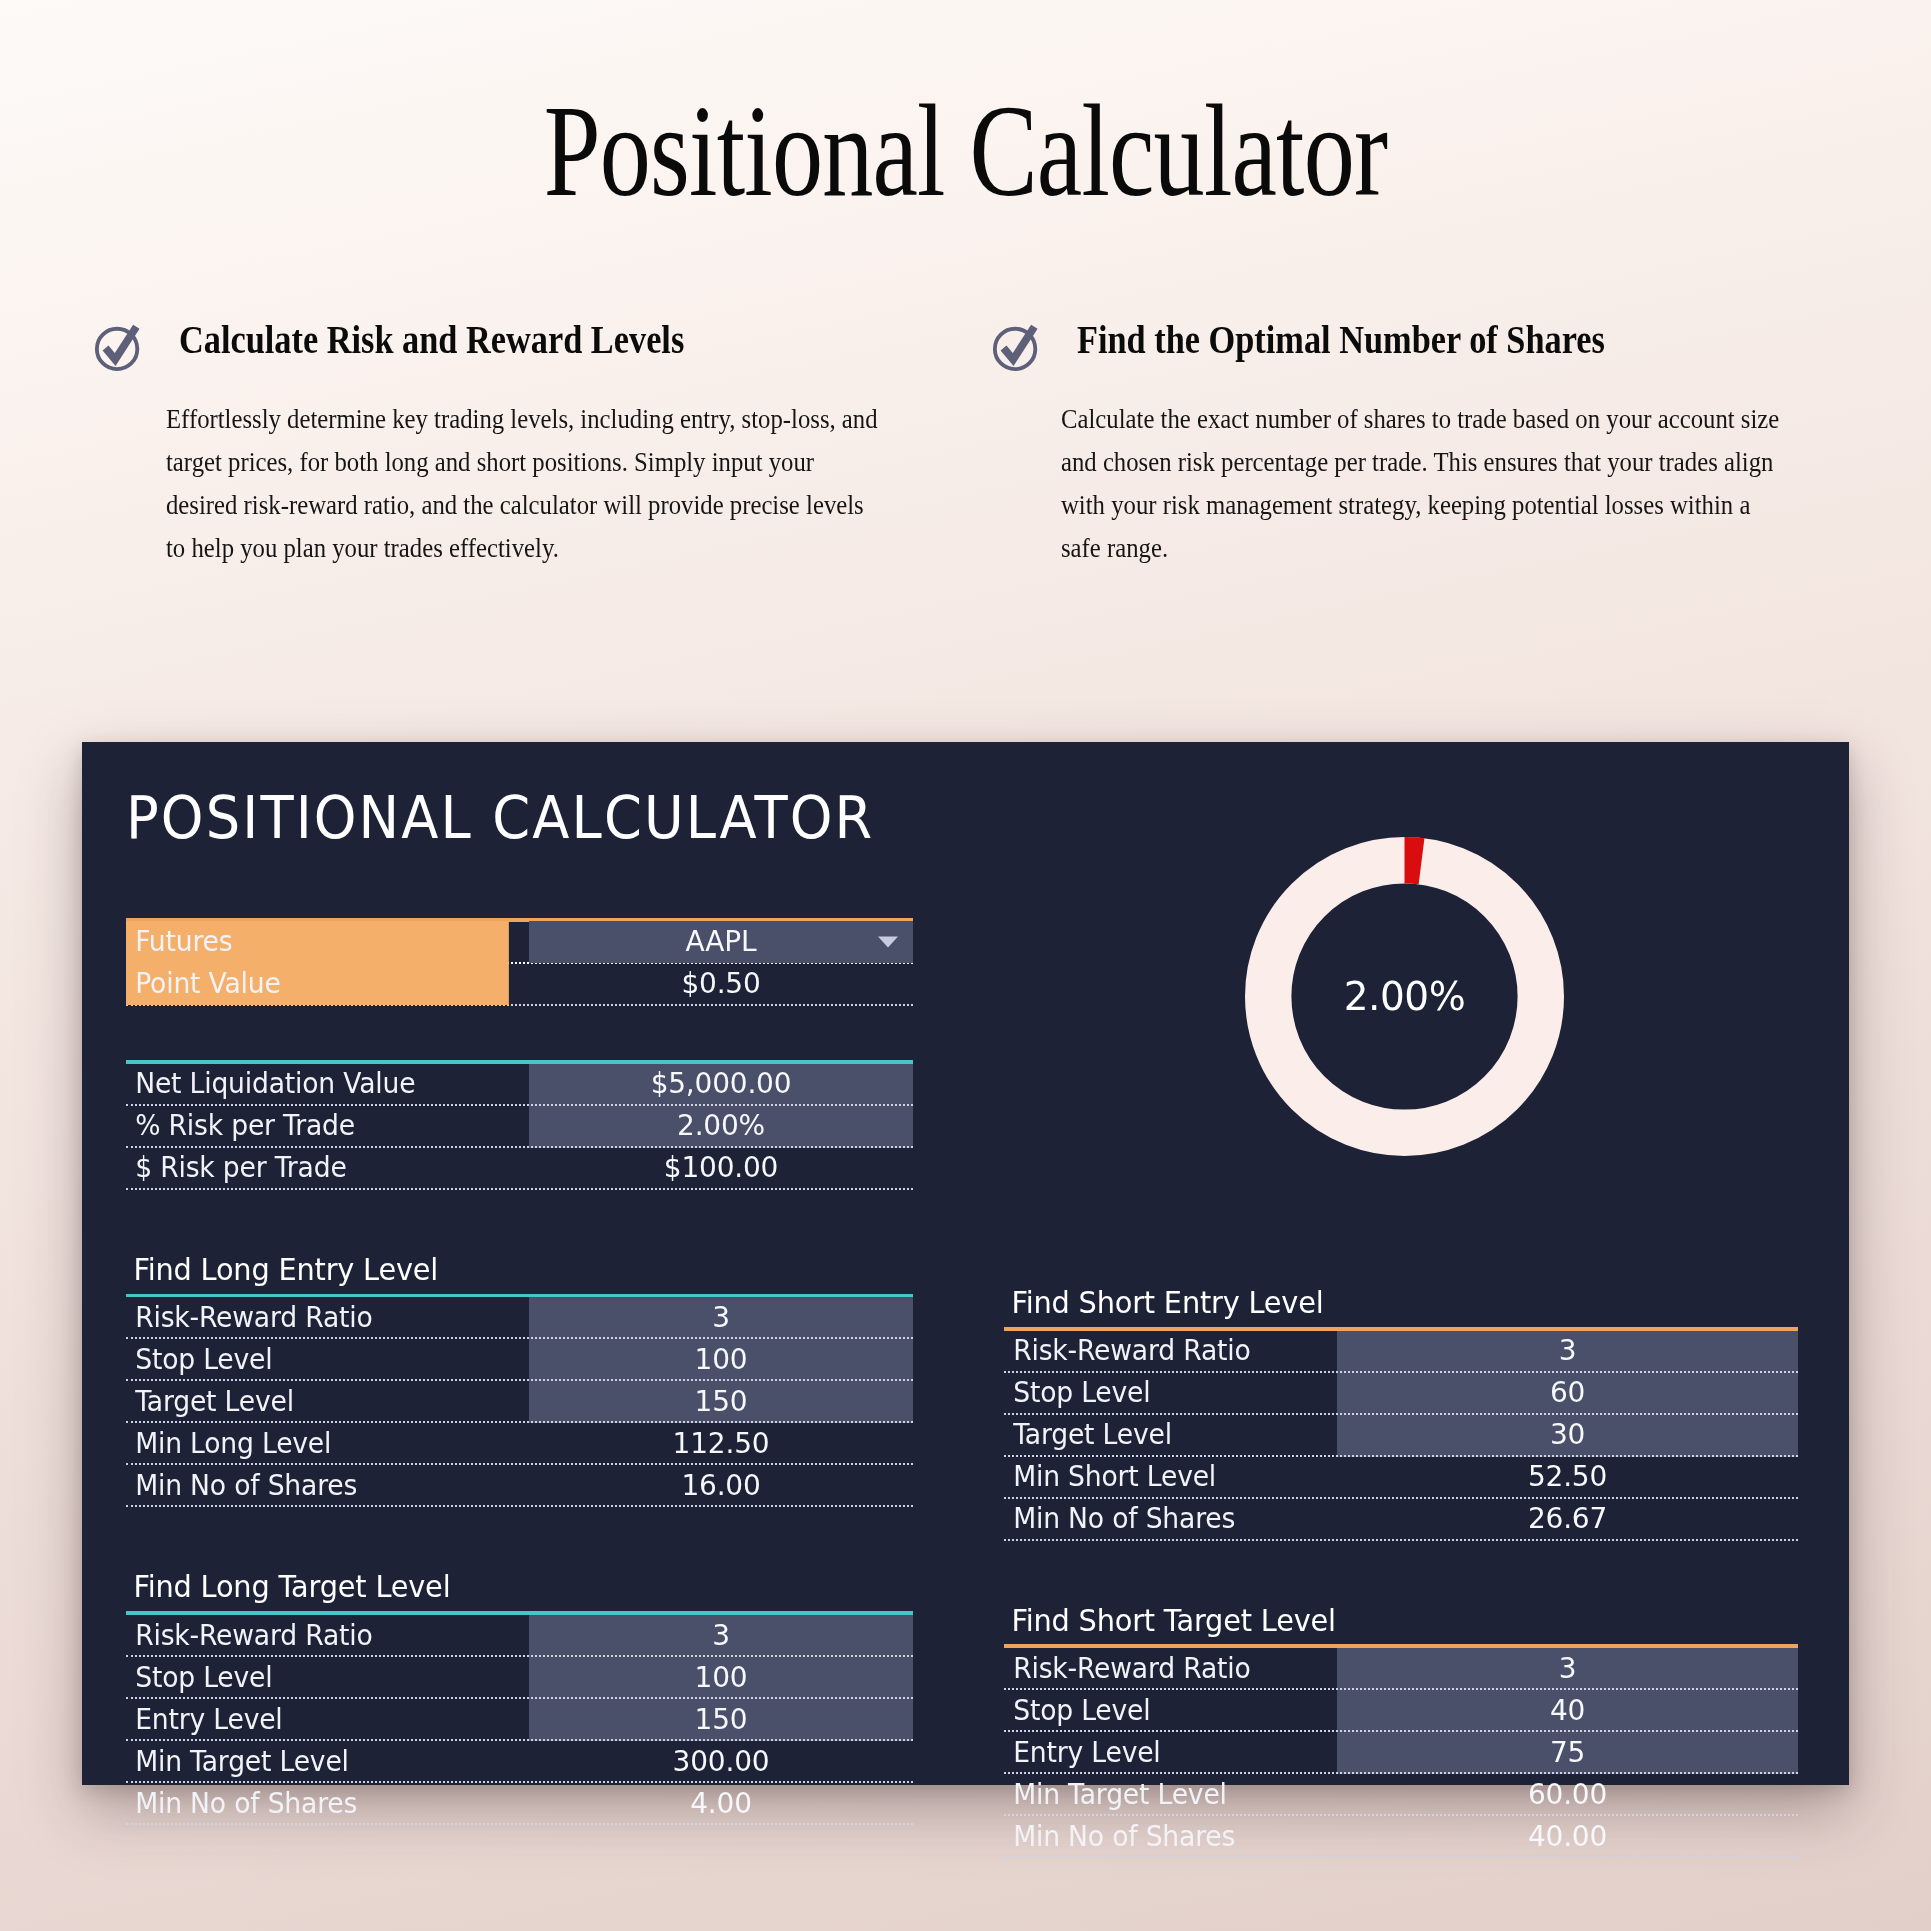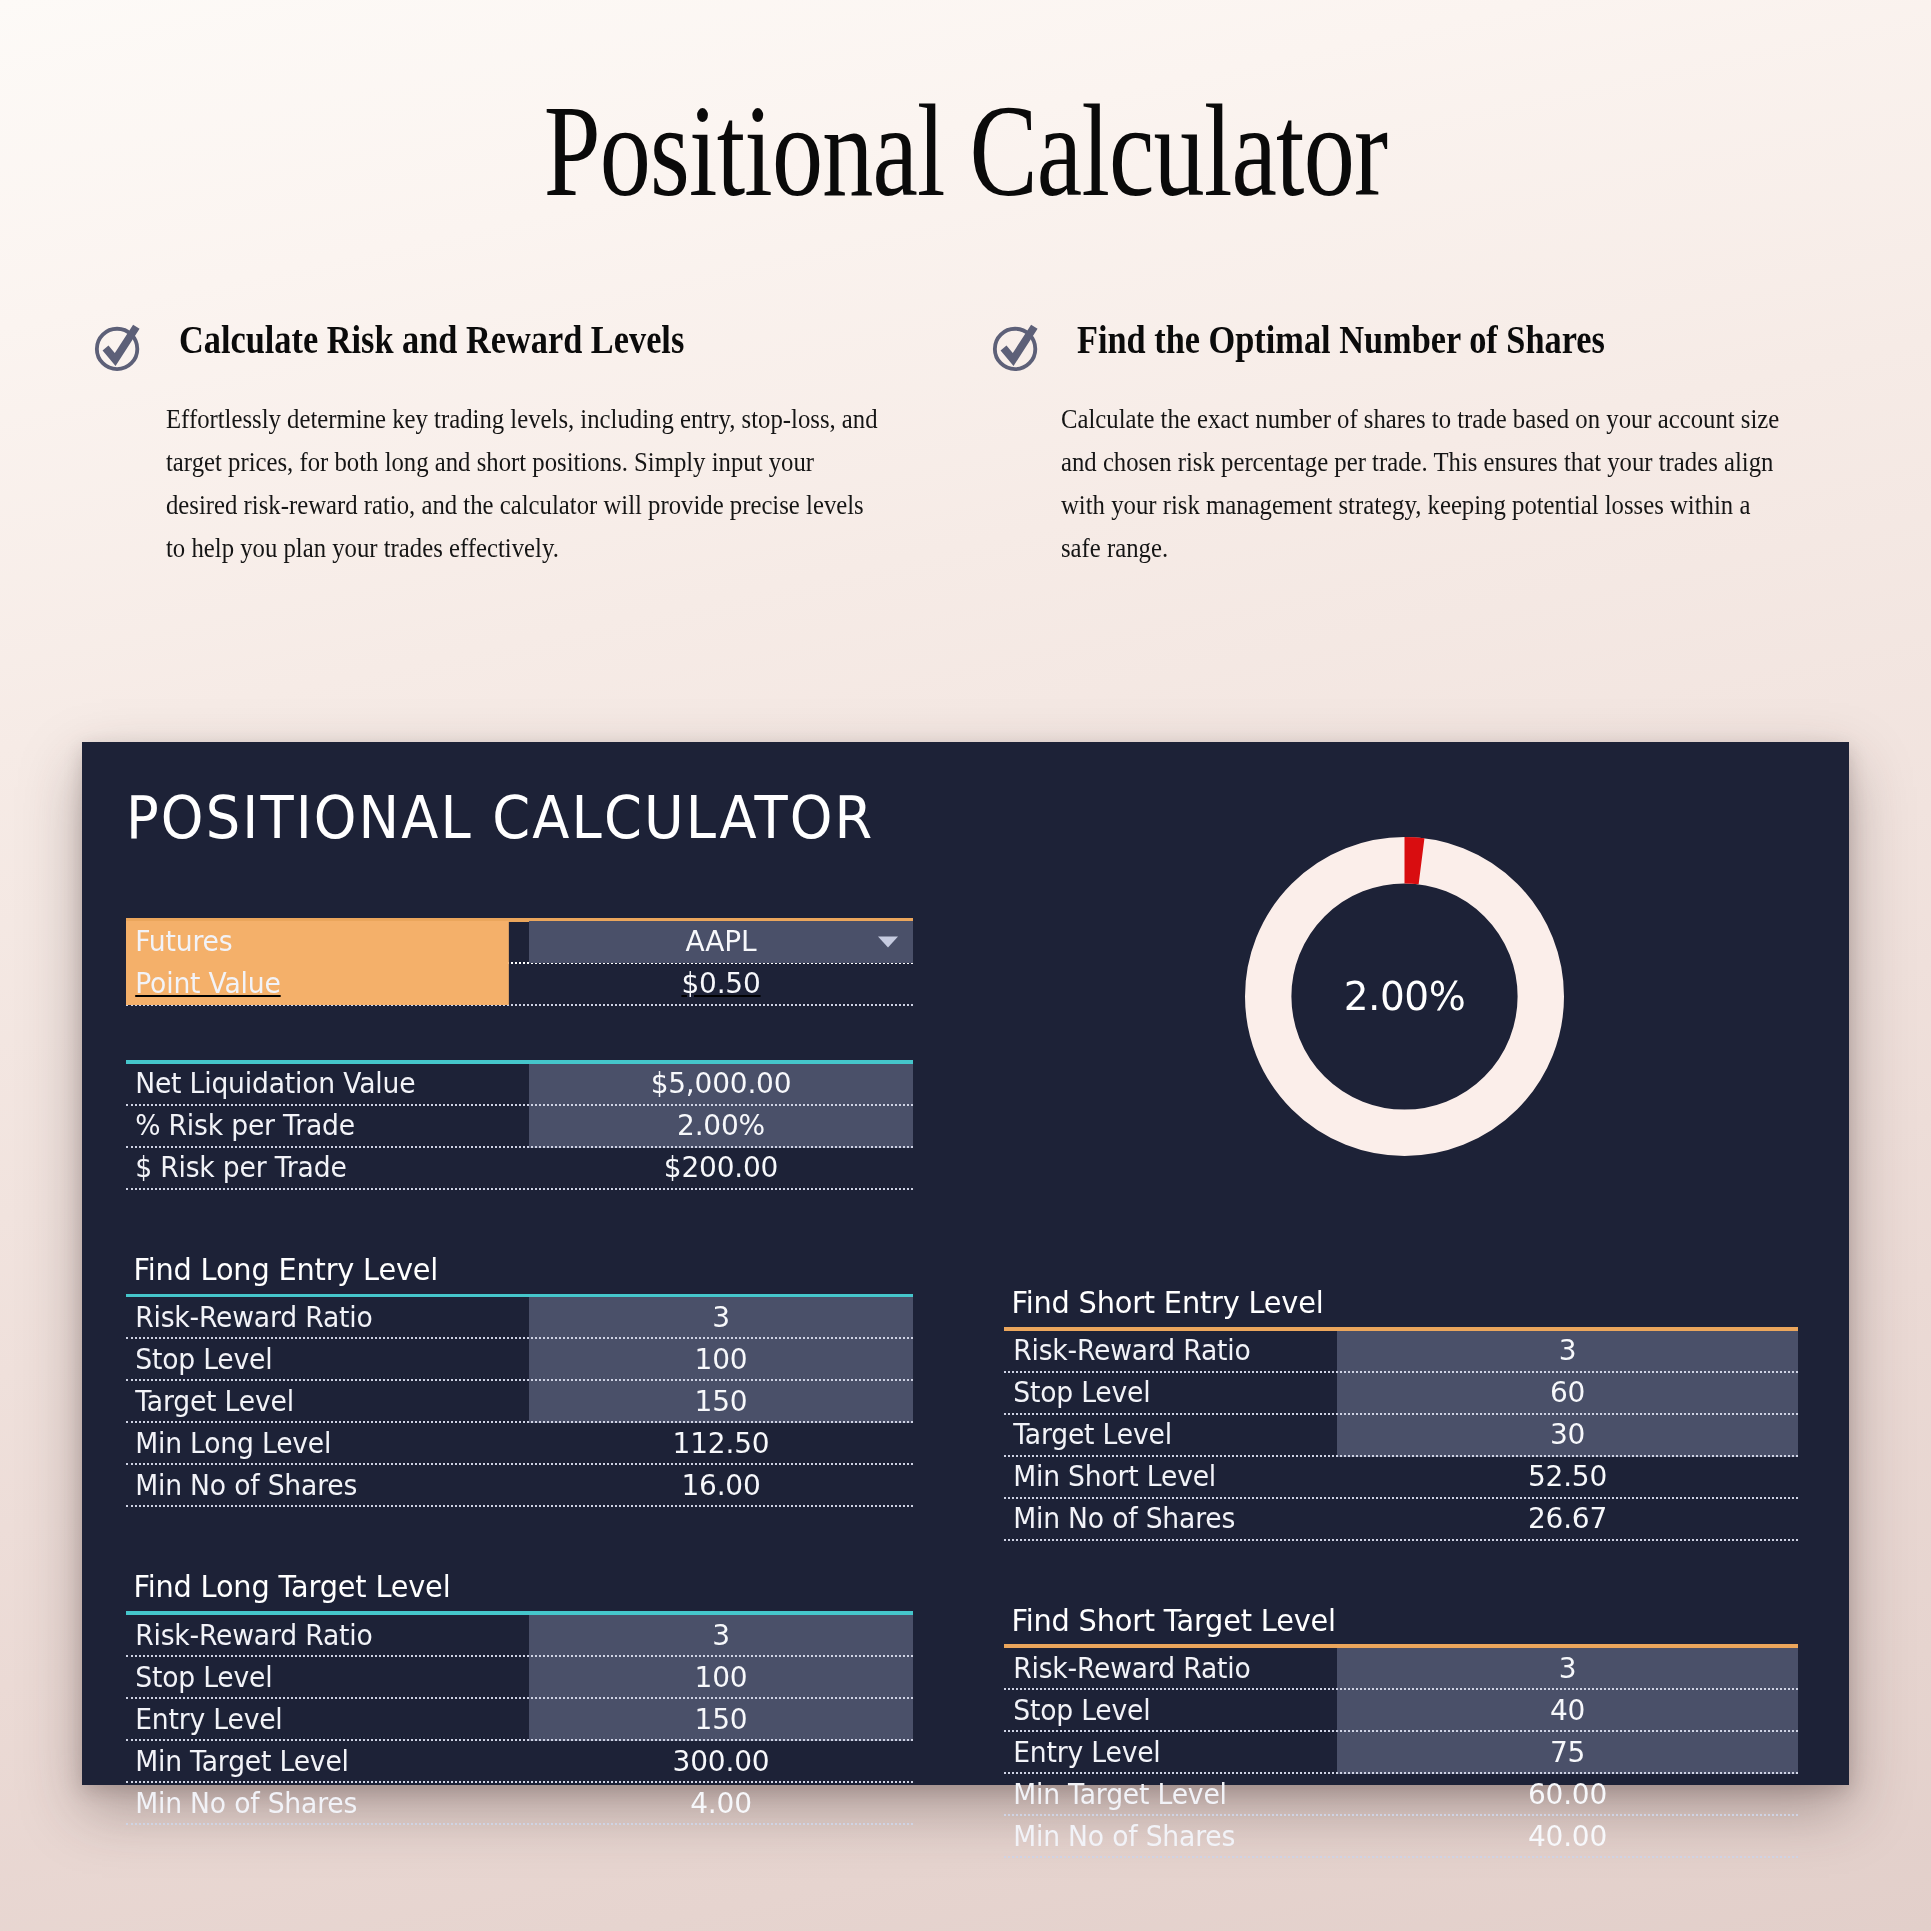--- a/index.html
+++ b/index.html
@@ -147,21 +147,21 @@
     letter-spacing: -0.2px;
   }
 
   
   .row.input-row { background: linear-gradient(to right,
       transparent 0, transparent var(--split), #4a5069 var(--split), #4a5069 100%); }
 
   
   .head-block { position: relative; }
   .head-block .row { border-bottom: 2.4px dotted #ffffff; }
-  .head-block .row.r-last { border-bottom: 2.4px dotted #cfd3e4; text-decoration: underline; }
+  .head-block .row.r-last { border-bottom: 2.4px dotted #cfd3e4; }
   .orange-label {
     background: #f4b06a;
   }
 
   .sec-title {
     font-size: 30px;
     color: #ffffff;
     font-family: "DejaVu Sans", sans-serif;
     padding-left: 7.7px;
     padding-bottom: 6.8px;
@@ -267,21 +267,21 @@
       <div class="row input-row" style="--split:403px;">
         <div class="cell-label" style="width:403px;">Net Liquidation Value</div>
         <div class="cell-value">$5,000.00</div>
       </div>
       <div class="row input-row" style="--split:403px;">
         <div class="cell-label" style="width:403px;">% Risk per Trade</div>
         <div class="cell-value">2.00%</div>
       </div>
       <div class="row">
         <div class="cell-label" style="width:403px;">$ Risk per Trade</div>
-        <div class="cell-value">$200.00</div>
+        <div class="cell-value">$100.00</div>
       </div>
     </div>
 
     <div class="spacer-64"></div>
 
     <div class="tbl">
       <div class="sec-title">Find Long Entry Level</div>
       <div class="tbl-rule rule-teal"></div>
 
       <div class="row input-row" style="--split:403px;">

